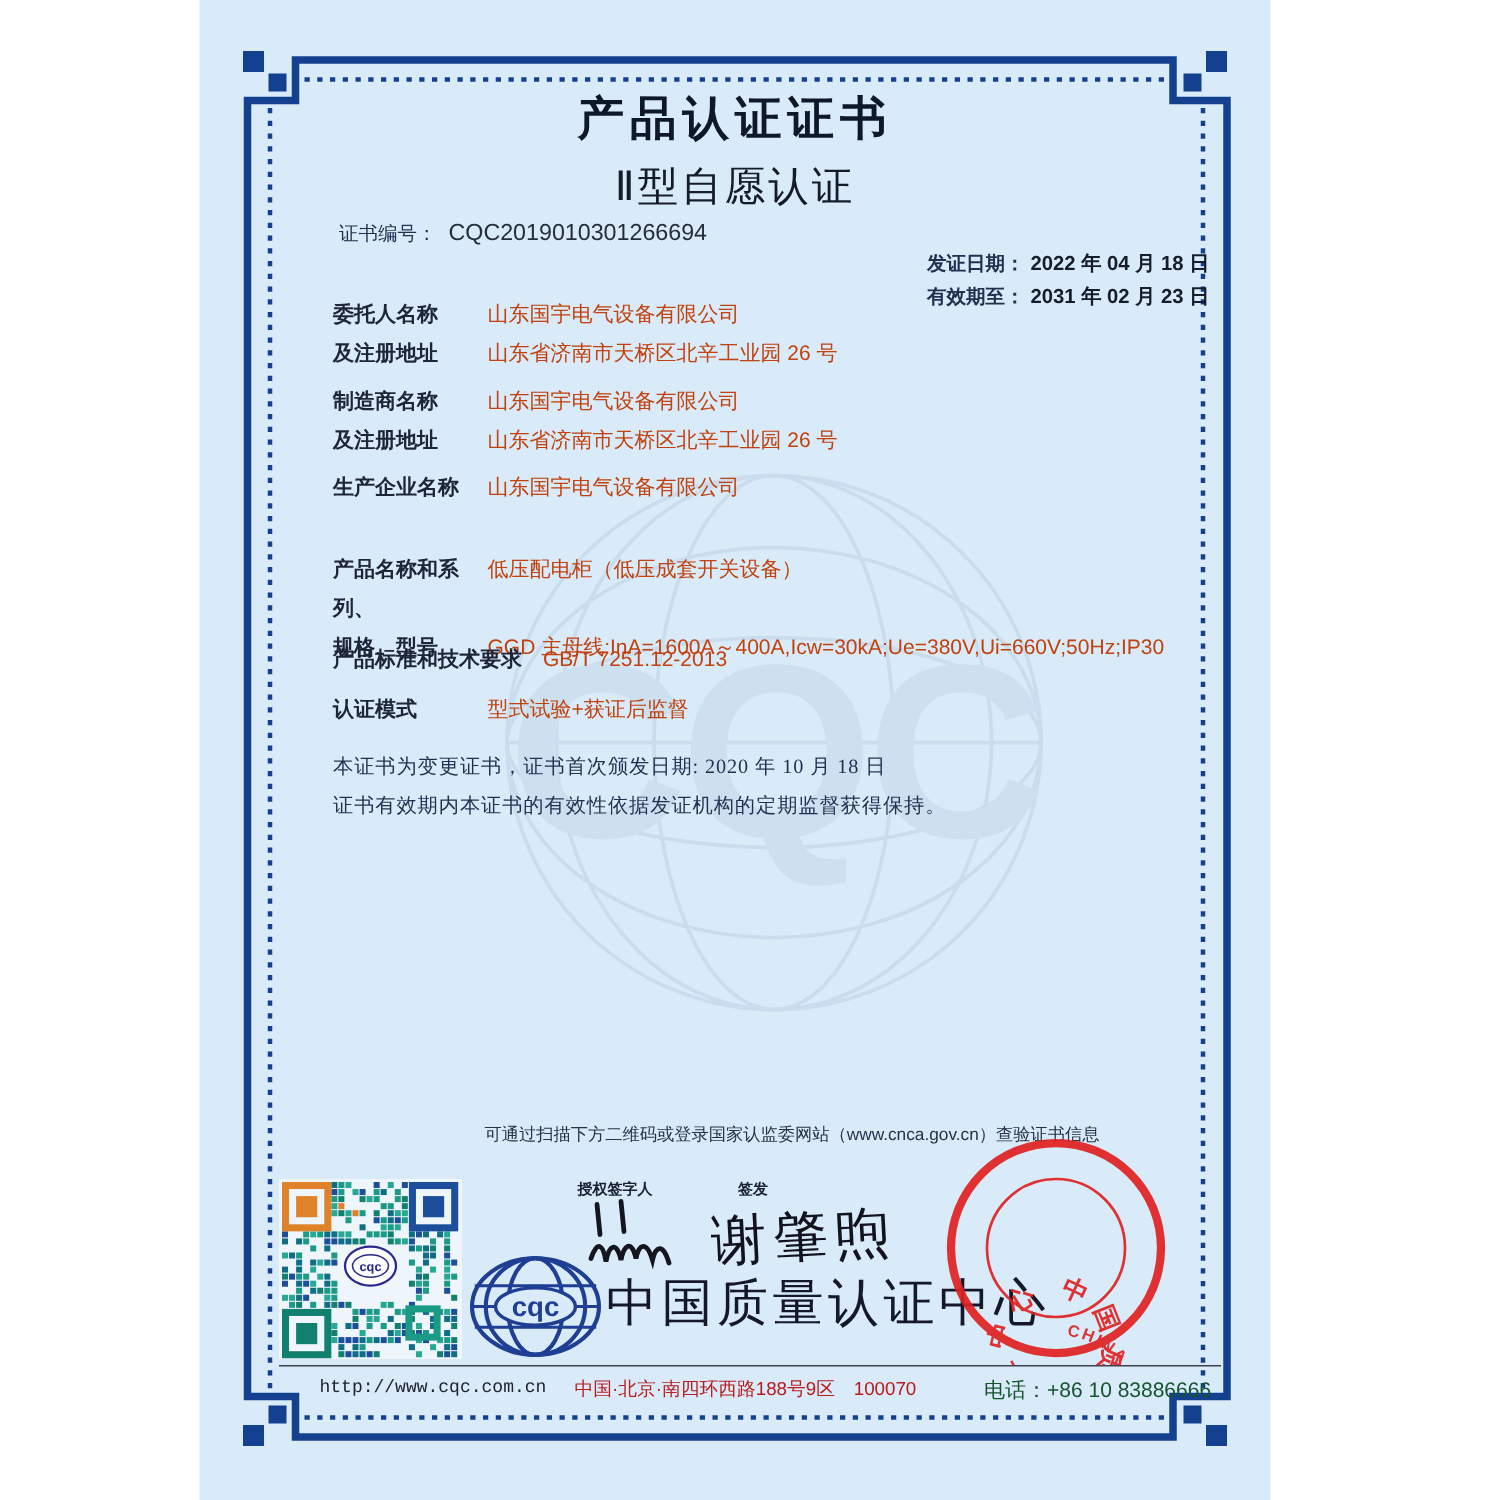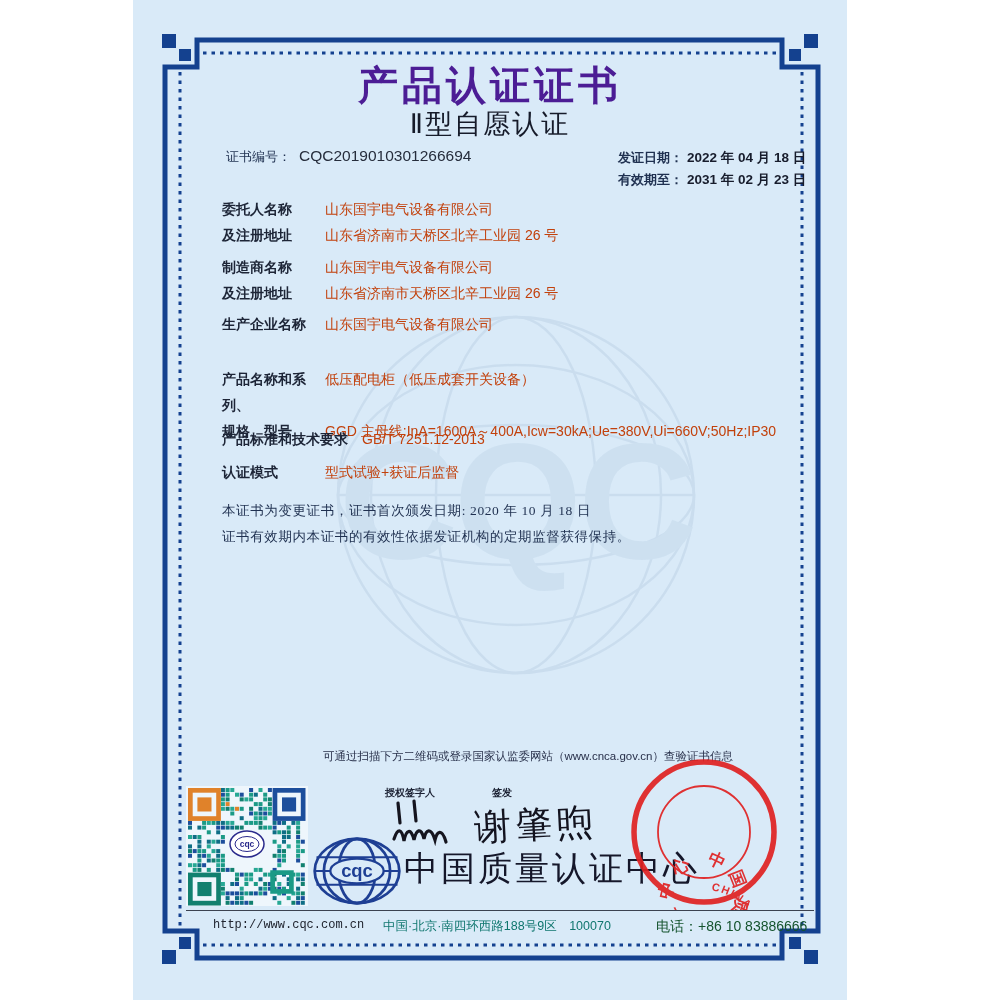--- a/index.html
+++ b/index.html
@@ -12,32 +12,32 @@
     background:#d9eaf8;
   }
   .abs{position:absolute;}
   
   .frame-svg{position:absolute;left:0;top:0;width:714px;height:1000px;pointer-events:none;}
   
   .watermark{position:absolute;left:145px;top:300px;width:470px;height:400px;opacity:.65;pointer-events:none;}
   
   .title{
     position:absolute;left:0;right:0;top:58px;text-align:center;
-    font-size:40px;font-weight:bold;color:#4c1d95;letter-spacing:4px;
+    font-size:31px;font-weight:bold;color:#0f172a;letter-spacing:4px;
   }
   .subtitle{
     position:absolute;left:0;right:0;top:106px;text-align:center;
     font-size:27px;color:#161b2a;letter-spacing:2px;
   }
   
   .kai{font-family:"Liberation Serif",serif;color:#1f3050;}
   .certno-row{position:absolute;left:93px;top:147px;font-size:14px;}
   .certno-row .lbl{font-size:13px;font-weight:normal;}
   .certno-row .val{font-size:15.5px;color:#262d3c;font-family:"Liberation Sans",sans-serif;margin-left:8px;}
-  .dates{position:absolute;left:485px;top:147px;font-size:13px;line-height:22px;}
+  .dates{position:absolute;left:485px;top:165px;font-size:13px;line-height:22px;}
   .dates .lbl{font-weight:bold;}
   .dates .val{font-family:"Liberation Sans",sans-serif;font-weight:bold;color:#171c2c;font-size:13.5px;margin-left:4px;}
   
   .fgroup{position:absolute;left:89px;width:580px;}
   .frow{display:flex;line-height:26px;font-size:14px;}
   .frow .flabel{width:103px;flex:0 0 103px;font-weight:bold;color:#1d2537;}
   .frow .fvalue{color:#c2410c;}
   
   .statements{position:absolute;left:89px;top:498px;width:560px;
     font-size:13.5px;line-height:26px;letter-spacing:.6px;}
@@ -49,21 +49,21 @@
     position:absolute;left:341px;top:800px;font-size:37px;color:#13131f;
     font-family:"Liberation Serif",serif;transform:rotate(-3deg);letter-spacing:4px;
   }
   
   .org-name{
     position:absolute;left:271px;top:846px;font-size:34px;color:#15172a;letter-spacing:3px;
   }
   
   .footer-rule{position:absolute;left:53px;top:910px;width:628px;height:0;border-top:1.5px solid #3c4250;}
   .footer-url{position:absolute;left:55px;top:918px;font-family:"Liberation Mono",monospace;font-size:12px;color:#20242f;margin-left:25px;}
-  .footer-addr{position:absolute;left:250px;top:918px;font-size:12.5px;color:#0f766e;}
+  .footer-addr{position:absolute;left:250px;top:918px;font-size:12.5px;color:#b91c1c;}
   .footer-tel{position:absolute;left:523px;top:918px;font-size:14px;color:#14532d;}
   
   .stamp{position:absolute;left:493px;top:754px;width:156px;height:156px;opacity:.92;}
 </style>
 </head>
 <body>
 
 <div class="page">
 
   <svg class="watermark" viewBox="0 0 470 400">

